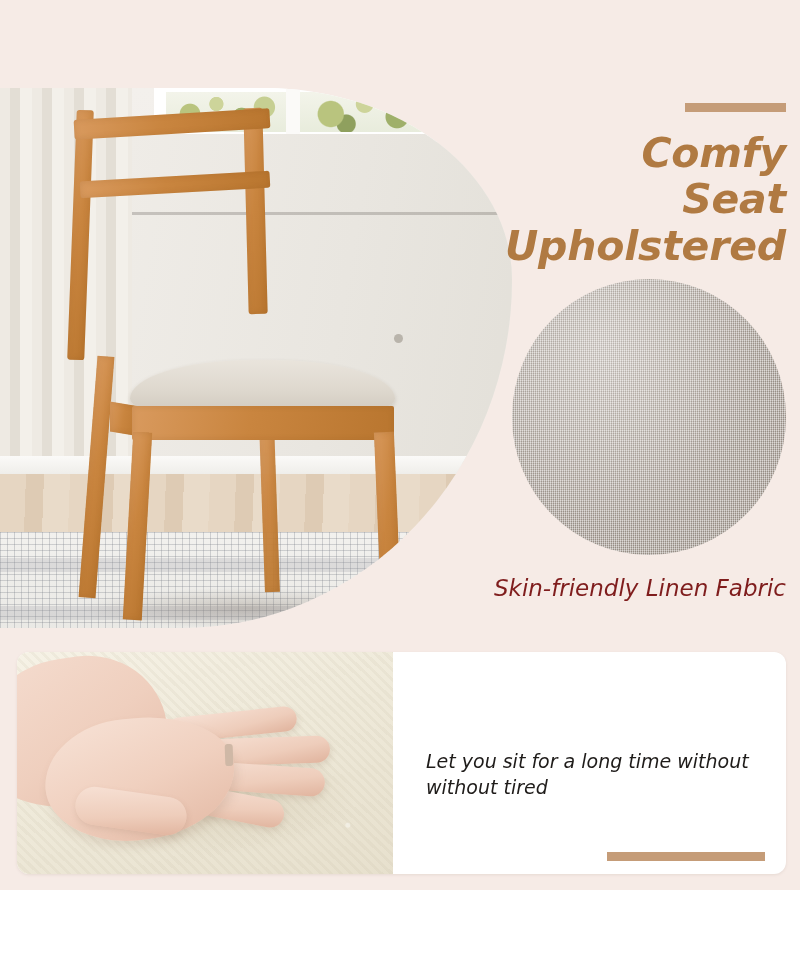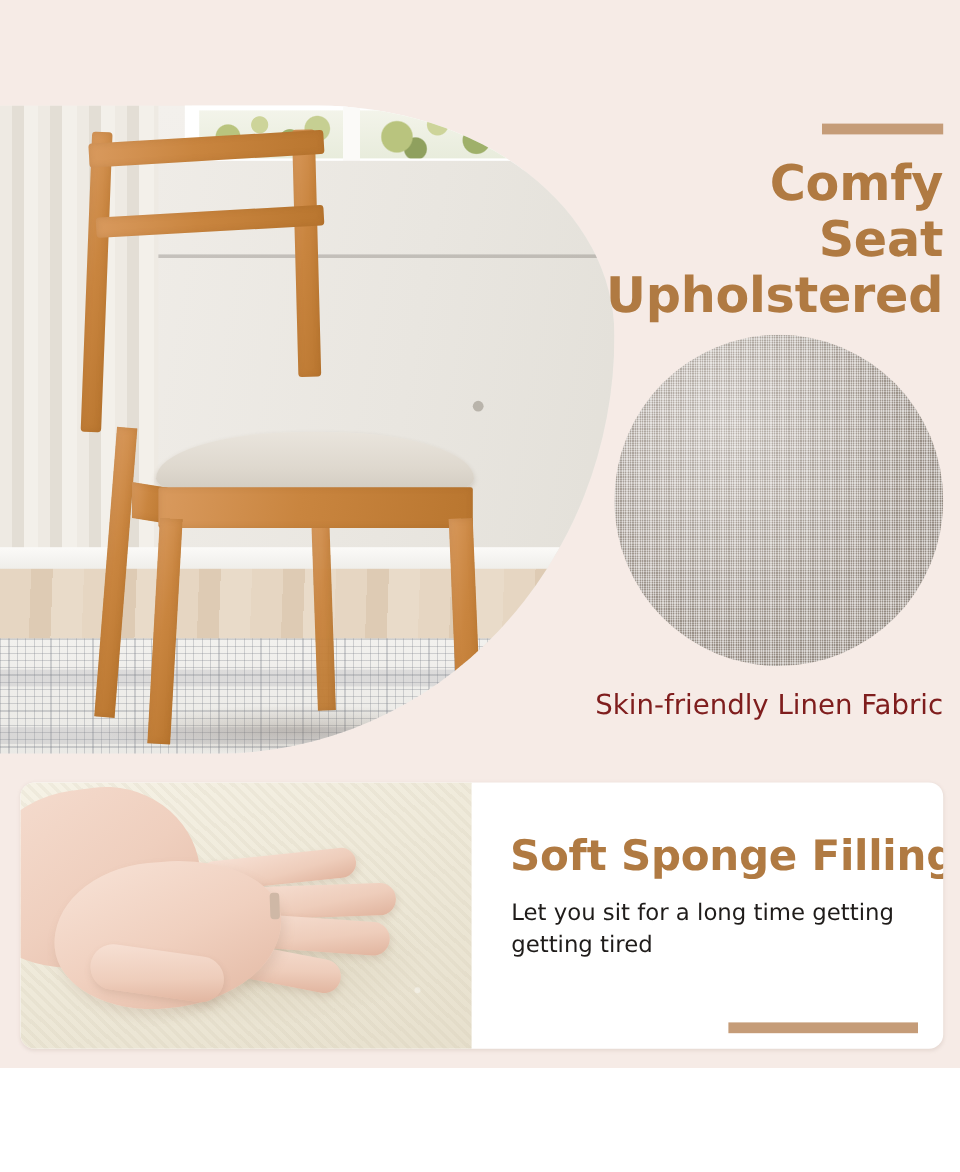--- a/index.html
+++ b/index.html
@@ -14,20 +14,21 @@
     overflow: hidden;
   }
 
   
   #canvas {
     position: relative;
     width: 800px;
     height: 977px;
     background: #ffffff;
     overflow: hidden;
+    font-style: italic;
   }
 
   
   .bg-field {
     position: absolute;
     left: 0;
     top: 0;
     width: 800px;
     height: 890px;
     background: #f6ebe6;
@@ -342,20 +343,19 @@
       <div class="finger f1"></div>
       <div class="finger f2"></div>
       <div class="finger f3"></div>
       <div class="finger f4"></div>
       <div class="hand-palm"></div>
       <div class="finger thumb"></div>
       <div class="ring"></div>
     </div>
 
     <div class="panel-text">
-      <div class="panel-title">Soft Sponge Filling</div>
-      <div class="panel-sub">Let you sit for a long time getting getting tired</div>
+      <div class="panel-sub">Let you sit for a long time without without tired</div>
     </div>
   </div>
 
   <div class="accent-bar bottom"></div>
 
 </div>
 
 </body></html>

